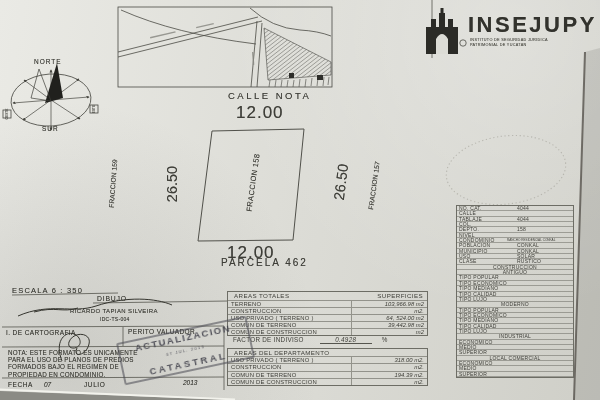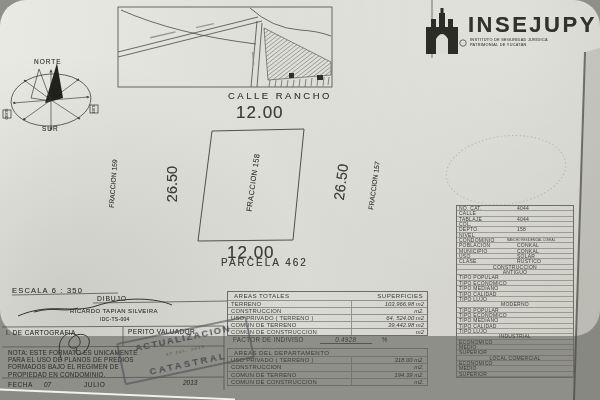--- a/index.html
+++ b/index.html
@@ -1,23 +1,22 @@
 <!DOCTYPE html>
 <html><head>
 <meta charset="utf-8">
 <style>
   * { box-sizing: border-box; margin: 0; padding: 0; }
   html,body { width:600px; height:400px; overflow:hidden; }
   body { background:#8f8f89; font-family:"Liberation Sans", sans-serif; }
-  .scene{ position:relative; width:600px; height:336px;
+  .scene{ position:relative; width:600px; height:400px;
     background:
       radial-gradient(circle at 85% 8%, rgba(255,255,255,.28), transparent 45%),
       radial-gradient(circle at 10% 90%, rgba(90,90,85,.18), transparent 40%),
       linear-gradient(100deg,#eaeae5,#dcdcd6 50%,#cfcfc8 100%);
-    border-radius: 26px;
   }
   .txt{ position:absolute; color:#3e3e38; white-space:nowrap; z-index:2;
         text-shadow:0 0 .6px rgba(62,62,56,.55); }
   .rot{ text-align:center; }
   
   .mtbl{ position:absolute; width:201px; border:1px solid #6d6d65; z-index:2; color:#3e3e38;}
   .mhdr{ display:flex; height:7.8px; font-size:6.2px; line-height:7.6px; letter-spacing:.4px;}
   .mhdr .h2{ margin-left:auto; padding-right:4px; }
   .mhdr .h1{ padding-left:6px; }
   .mrow{ display:flex; height:7.1px; border-top:.7px solid rgba(100,100,92,.6);
@@ -155,21 +154,21 @@
 
   <div class="txt logo-name" style="left:468px;top:12px">INSEJUPY</div>
   <div class="txt logo-sub" style="left:470px;top:38px">INSTITUTO DE SEGURIDAD JURIDICA</div>
   <div class="txt logo-sub" style="left:470px;top:43px">PATRIMONIAL DE YUCATAN</div>
 
   <div class="txt" style="left:34px;top:58px;font-size:6.5px;letter-spacing:1px">NORTE</div>
   <div class="txt" style="left:42px;top:125px;font-size:6.5px;letter-spacing:1px">SUR</div>
   <div class="txt rot" style="left:84px;top:107px;width:20px;font-size:3.2px;transform:rotate(-90deg)">ESTE</div>
   <div class="txt rot" style="left:-3px;top:112px;width:20px;font-size:3.2px;transform:rotate(-90deg)">OESTE</div>
 
-  <div class="txt" style="left:228px;top:90px;font-size:9.5px;letter-spacing:2.5px">CALLE RANCHO</div>
+  <div class="txt" style="left:228px;top:90px;font-size:9.5px;letter-spacing:2.5px">CALLE NOTA</div>
 
   <div class="txt" style="left:236px;top:103px;font-size:17px;letter-spacing:1px">12.00</div>
   <div class="txt" style="left:227px;top:243px;font-size:17px;letter-spacing:1px">12.00</div>
   <div class="txt rot" style="left:143px;top:176px;width:58px;font-size:14.5px;transform:rotate(-90deg)">26.50</div>
   <div class="txt rot" style="left:312px;top:174px;width:58px;font-size:14.5px;transform:rotate(-83deg)">26.50</div>
   <div class="txt rot" style="left:217px;top:178px;width:72px;font-size:7.5px;letter-spacing:.4px;transform:rotate(-82deg)">FRACCION 158</div>
   <div class="txt rot" style="left:84px;top:180px;width:58px;font-size:6.8px;transform:rotate(-86deg)">FRACCION 159</div>
   <div class="txt rot" style="left:345px;top:182px;width:58px;font-size:6.8px;transform:rotate(-82deg)">FRACCION 157</div>
   <div class="txt" style="left:221px;top:257px;font-size:10px;letter-spacing:2px">PARCELA 462</div>
 

